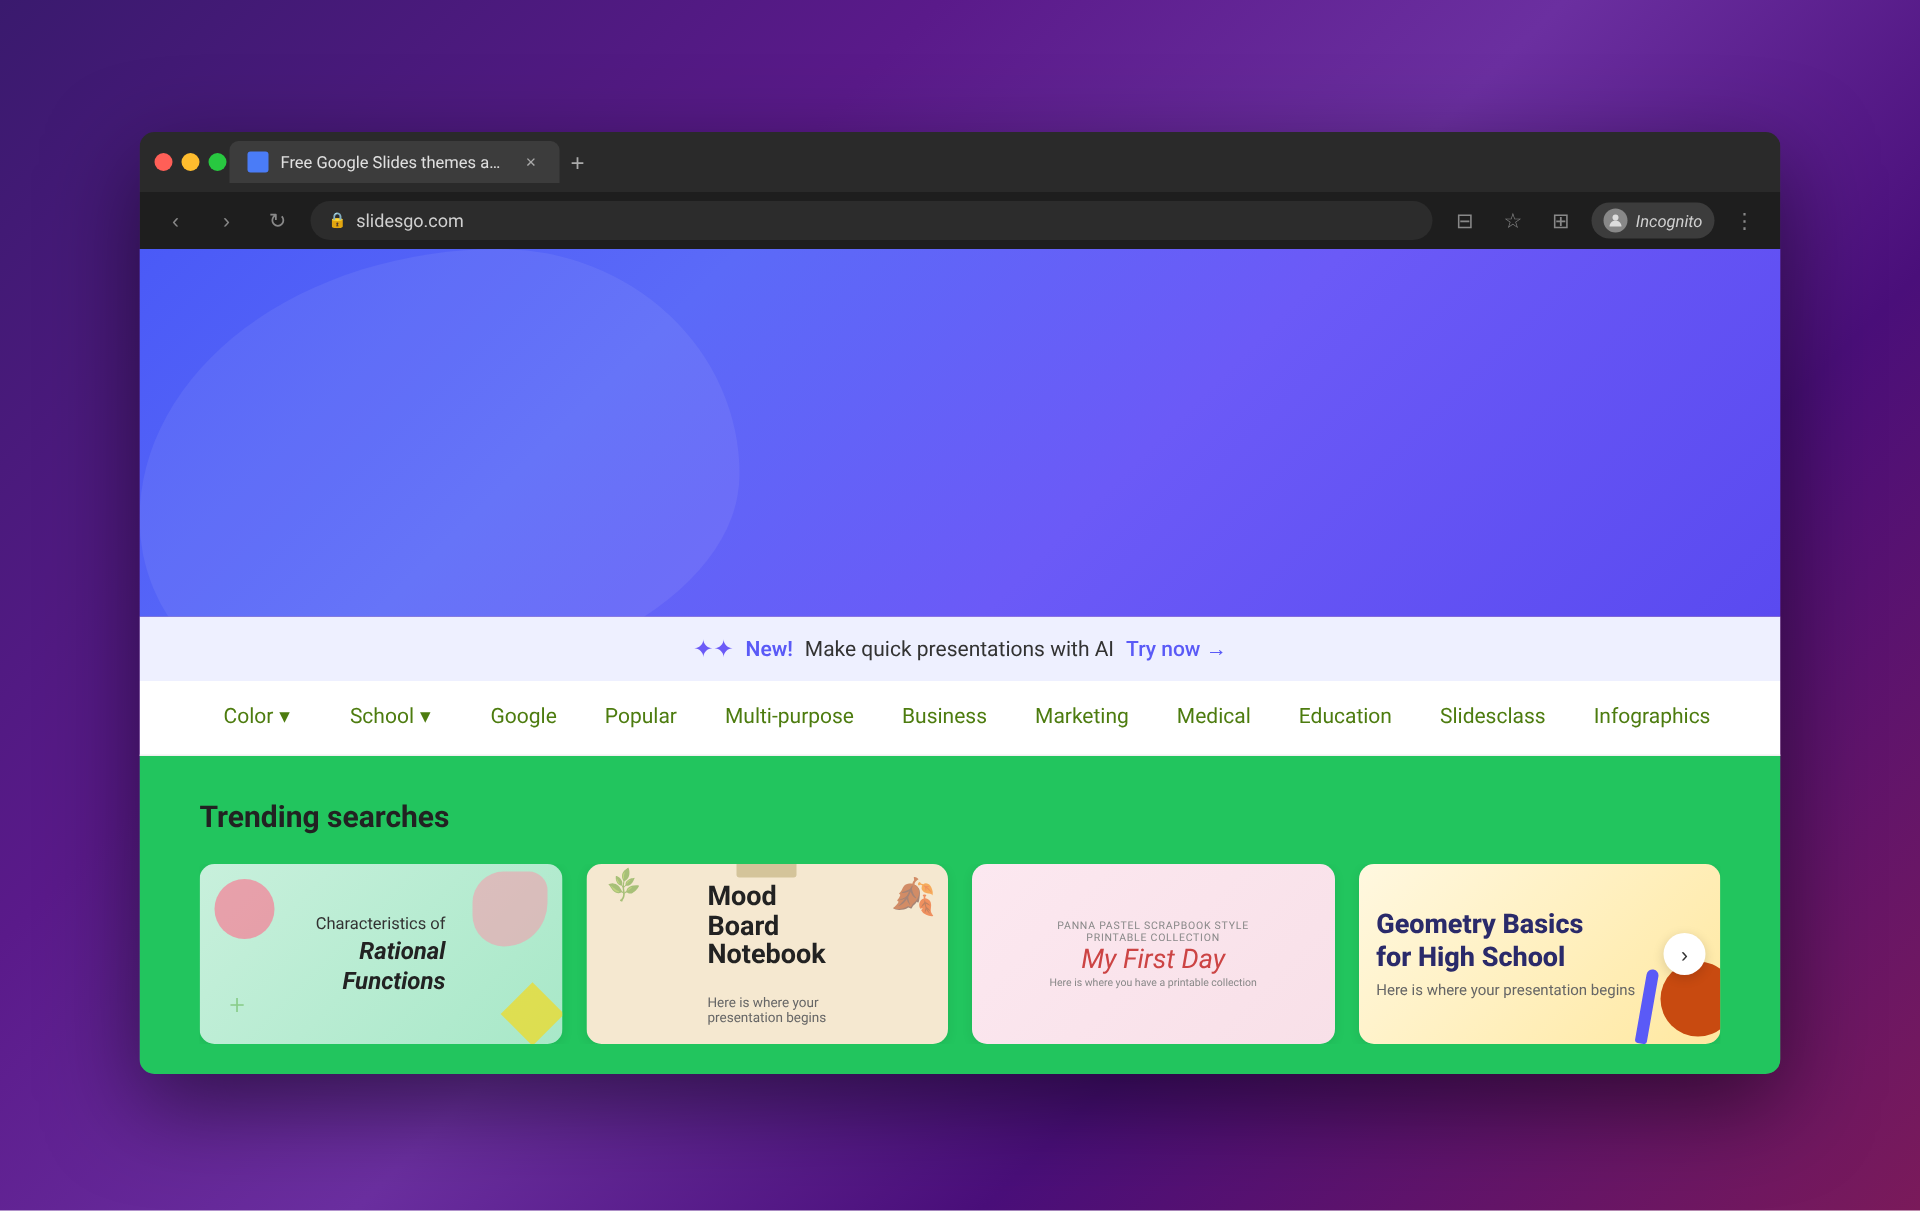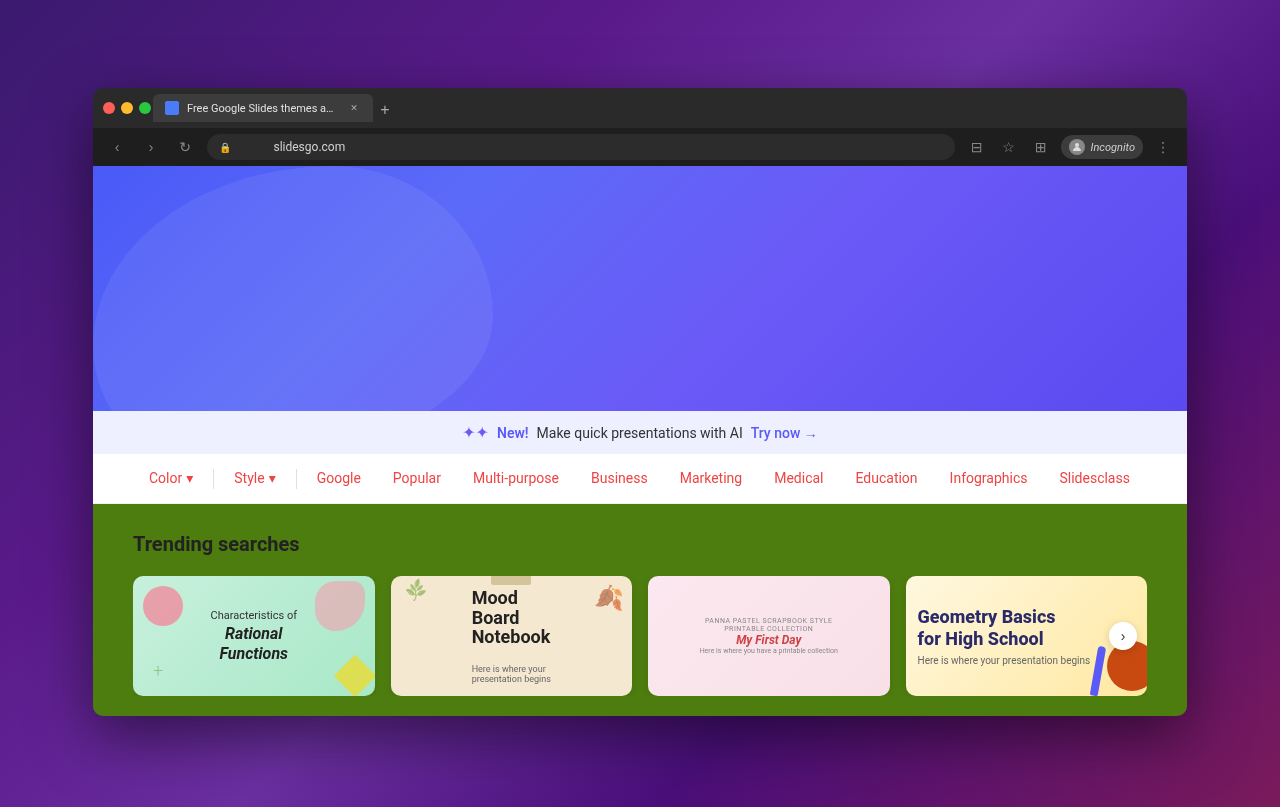--- a/index.html
+++ b/index.html
@@ -122,21 +122,20 @@
     }
 
     .lock-icon {
       font-size: 10px;
       color: #888;
     }
 
     .address-text {
       font-size: 12px;
       color: #d0d0d0;
-      margin-left: 36px;
     }
 
     .browser-actions {
       display: flex;
       align-items: center;
       gap: 8px;
     }
 
     .browser-action-btn {
       background: none;
@@ -233,37 +232,37 @@
       gap: 0;
       height: 50px;
     }
 
     .cat-item {
       padding: 0 16px;
       height: 65px;
       display: flex;
       align-items: center;
       font-size: 14px;
-      color: #ef4444;
+      color: #4d7c0f;
       cursor: pointer;
       white-space: nowrap;
       border-bottom: 2px solid transparent;
       gap: 4px;
     }
 
     .cat-divider {
       width: 1px;
       height: 20px;
       background: #e0e0e0;
       margin: 0 4px;
     }
 
     
     .main-content {
-      background: #4d7c0f;
+      background: #22c55e;
       padding: 28px 40px 20px;
     }
 
     .trending-title {
       font-size: 20px;
       font-weight: 700;
       color: #222;
       margin-bottom: 20px;
     }
 
@@ -286,21 +285,21 @@
       background: linear-gradient(135deg, #c8f0dc 0%, #a8e8c8 100%);
       height: 120px;
       position: relative;
       display: flex;
       align-items: center;
       justify-content: center;
       overflow: hidden;
     }
 
     .card-rational-content {
-      text-align: center;
+      text-align: right;
       position: relative;
       z-index: 2;
     }
 
     .card-rational-title {
       font-size: 11px;
       color: #333;
       margin-bottom: 2px;
     }
 
@@ -430,22 +429,22 @@
     }
 
     .card-firstday-style {
       font-size: 7px;
       color: #888;
       text-transform: uppercase;
       letter-spacing: 0.5px;
     }
 
     .card-firstday-title {
-      font-size: 12px;
-      font-weight: 700;
+      font-size: 18px;
+      font-weight: 400;
       color: #c44;
       font-style: italic;
       line-height: 1.2;
     }
 
     .card-firstday-sub {
       font-size: 7px;
       color: #888;
     }
 
@@ -617,21 +616,21 @@
       <a class="ai-banner-link">Try now →</a>
     </div>
 
     <div class="category-nav">
       <div class="cat-item">
         <span>Color</span>
         <span>▾</span>
       </div>
       <div class="cat-divider"></div>
       <div class="cat-item">
-        <span>Style</span>
+        <span>School</span>
         <span>▾</span>
       </div>
       <div class="cat-divider"></div>
       <div class="cat-item">
         <span>Google</span>
       </div>
       <div class="cat-item">
         <span>Popular</span>
       </div>
       <div class="cat-item">
@@ -643,24 +642,24 @@
       <div class="cat-item">
         <span>Marketing</span>
       </div>
       <div class="cat-item">
         <span>Medical</span>
       </div>
       <div class="cat-item">
         <span>Education</span>
       </div>
       <div class="cat-item">
+        <span>Slidesclass</span>
+      </div>
+      <div class="cat-item">
         <span>Infographics</span>
-      </div>
-      <div class="cat-item">
-        <span>Slidesclass</span>
       </div>
     </div>
 
     <div class="main-content">
       <div class="trending-title">Trending searches</div>
 
       <div class="cards-wrapper">
         <div class="cards-row">
 
           <div class="template-card">

